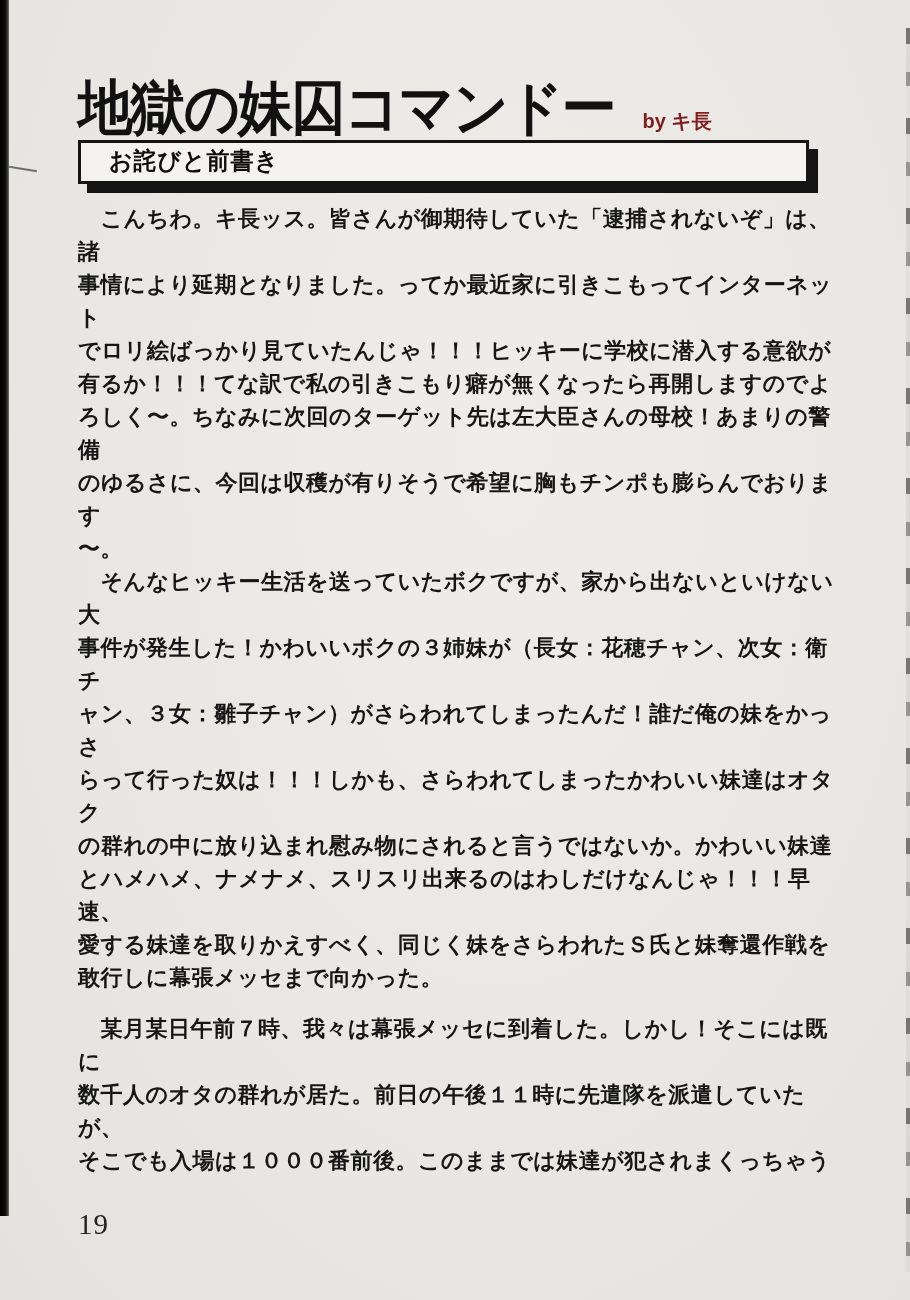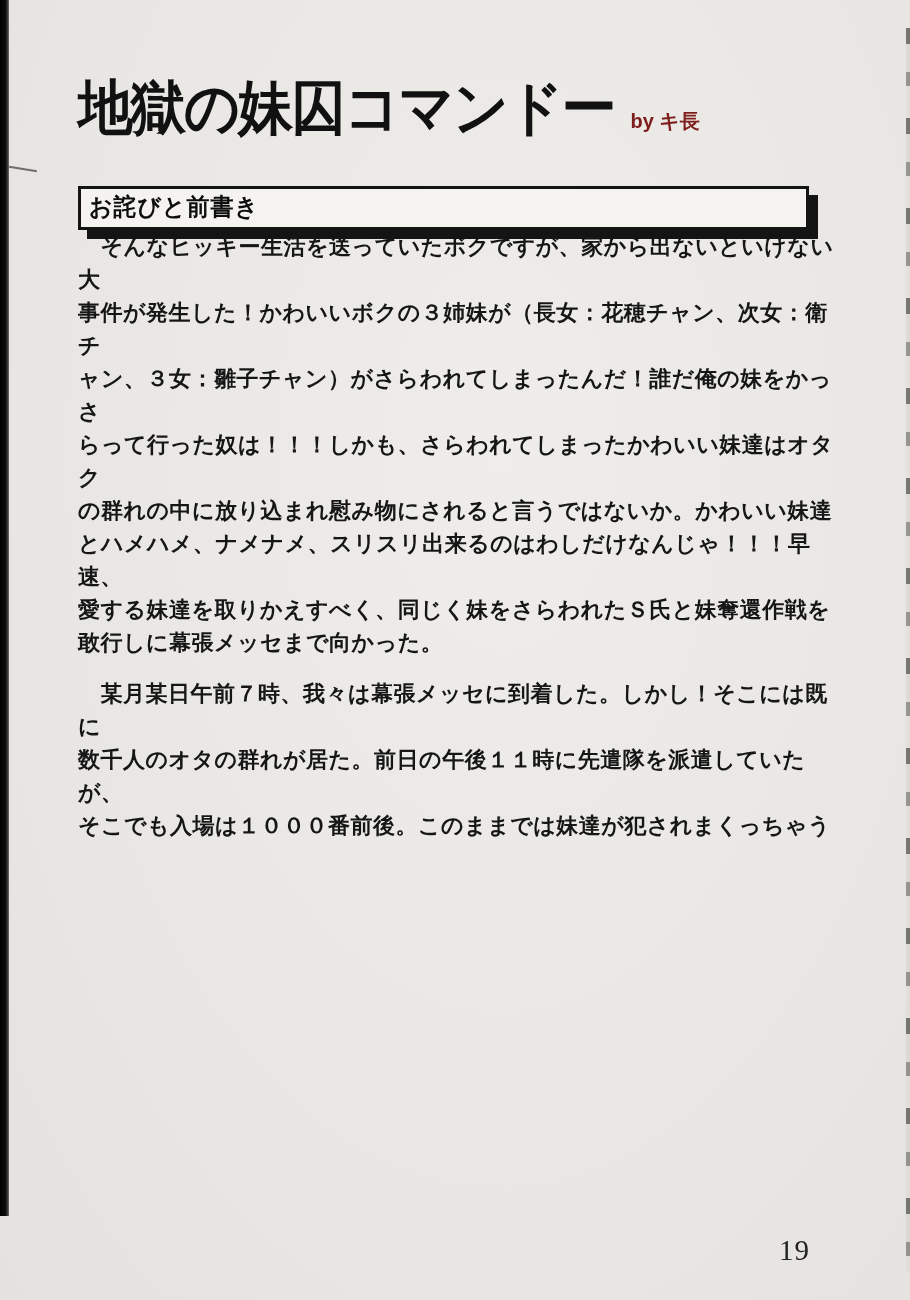--- a/index.html
+++ b/index.html
@@ -23,66 +23,65 @@
     position:absolute;right:0;top:28px;width:4px;height:1244px;
     background:repeating-linear-gradient(to bottom,
       rgba(25,25,23,.55) 0 16px, rgba(25,25,23,.06) 16px 44px,
       rgba(25,25,23,.4) 44px 58px, rgba(25,25,23,.03) 58px 90px);
   }
   .content{
     position:absolute;left:78px;top:0;width:770px;
   }
   .title-row{
     margin-top:82px;
-    display:flex;align-items:flex-end;gap:16px;
+    display:flex;align-items:flex-end;gap:28px;
   }
   .main-title{
     margin:0;
     font-size:55px;
     font-weight:900;
     letter-spacing:-2px;
     line-height:1.05;
     transform:scaleY(1.08);
     transform-origin:bottom left;
     color:#111;
     white-space:nowrap;
   }
   .byline{
     font-size:20px;font-weight:bold;color:#7f1d1d;
     padding-bottom:5px;white-space:nowrap;
   }
   .section-header{
-    margin-top:46px;
     width:731px;
     box-sizing:border-box;
     height:44px;
     background:#f4f3ef;
     border:3px solid #141414;
     box-shadow:9px 9px 0 #141414;
     display:flex;align-items:center;
-    padding-left:8px;
+    padding-left:28px;
   }
   .section-header span{
     font-size:23px;font-weight:900;letter-spacing:1px;color:#0e0e0e;
     transform:scaleY(1.05);
   }
   .body-text{
     margin:0;
     font-size:22px;
     font-weight:600;
     line-height:33px;
     letter-spacing:.5px;
     white-space:pre-line;
     color:#161616;
   }
   .first-para{margin-top:18px;}
   .page-number{
     position:absolute;
-    left:78px;top:1234px;width:732px;
-    text-align:right;
+    left:78px;top:1208px;width:732px;
+    text-align:left;
     font-family:"Liberation Serif", serif;
     font-size:29px;
     letter-spacing:1px;
     color:#222;
   }
 </style>
 </head>
 <body>
 
 <div class="gutter-left"></div>
@@ -92,20 +91,27 @@
 <div class="content">
 
   <div class="title-row">
     <h1 class="main-title">地獄の妹囚コマンドー</h1>
     <span class="byline">by キ長</span>
   </div>
 
   <div class="section-header">
     <span>お詫びと前書き</span>
   </div>
+  <p class="body-text first-para">　こんちわ。キ長ッス。皆さんが御期待していた「逮捕されないぞ」は、諸
+事情により延期となりました。ってか最近家に引きこもってインターネット
+でロリ絵ばっかり見ていたんじゃ！！！ヒッキーに学校に潜入する意欲が
+有るか！！！てな訳で私の引きこもり癖が無くなったら再開しますのでよ
+ろしく〜。ちなみに次回のターゲット先は左大臣さんの母校！あまりの警備
+のゆるさに、今回は収穫が有りそうで希望に胸もチンポも膨らんでおります
+〜。</p>
   <p class="body-text">　そんなヒッキー生活を送っていたボクですが、家から出ないといけない大
 事件が発生した！かわいいボクの３姉妹が（長女：花穂チャン、次女：衛チ
 ャン、３女：雛子チャン）がさらわれてしまったんだ！誰だ俺の妹をかっさ
 らって行った奴は！！！しかも、さらわれてしまったかわいい妹達はオタク
 の群れの中に放り込まれ慰み物にされると言うではないか。かわいい妹達
 とハメハメ、ナメナメ、スリスリ出来るのはわしだけなんじゃ！！！早速、
 愛する妹達を取りかえすべく、同じく妹をさらわれたＳ氏と妹奪還作戦を
 敢行しに幕張メッセまで向かった。</p>
 
   <p class="body-text first-para">　某月某日午前７時、我々は幕張メッセに到着した。しかし！そこには既に

